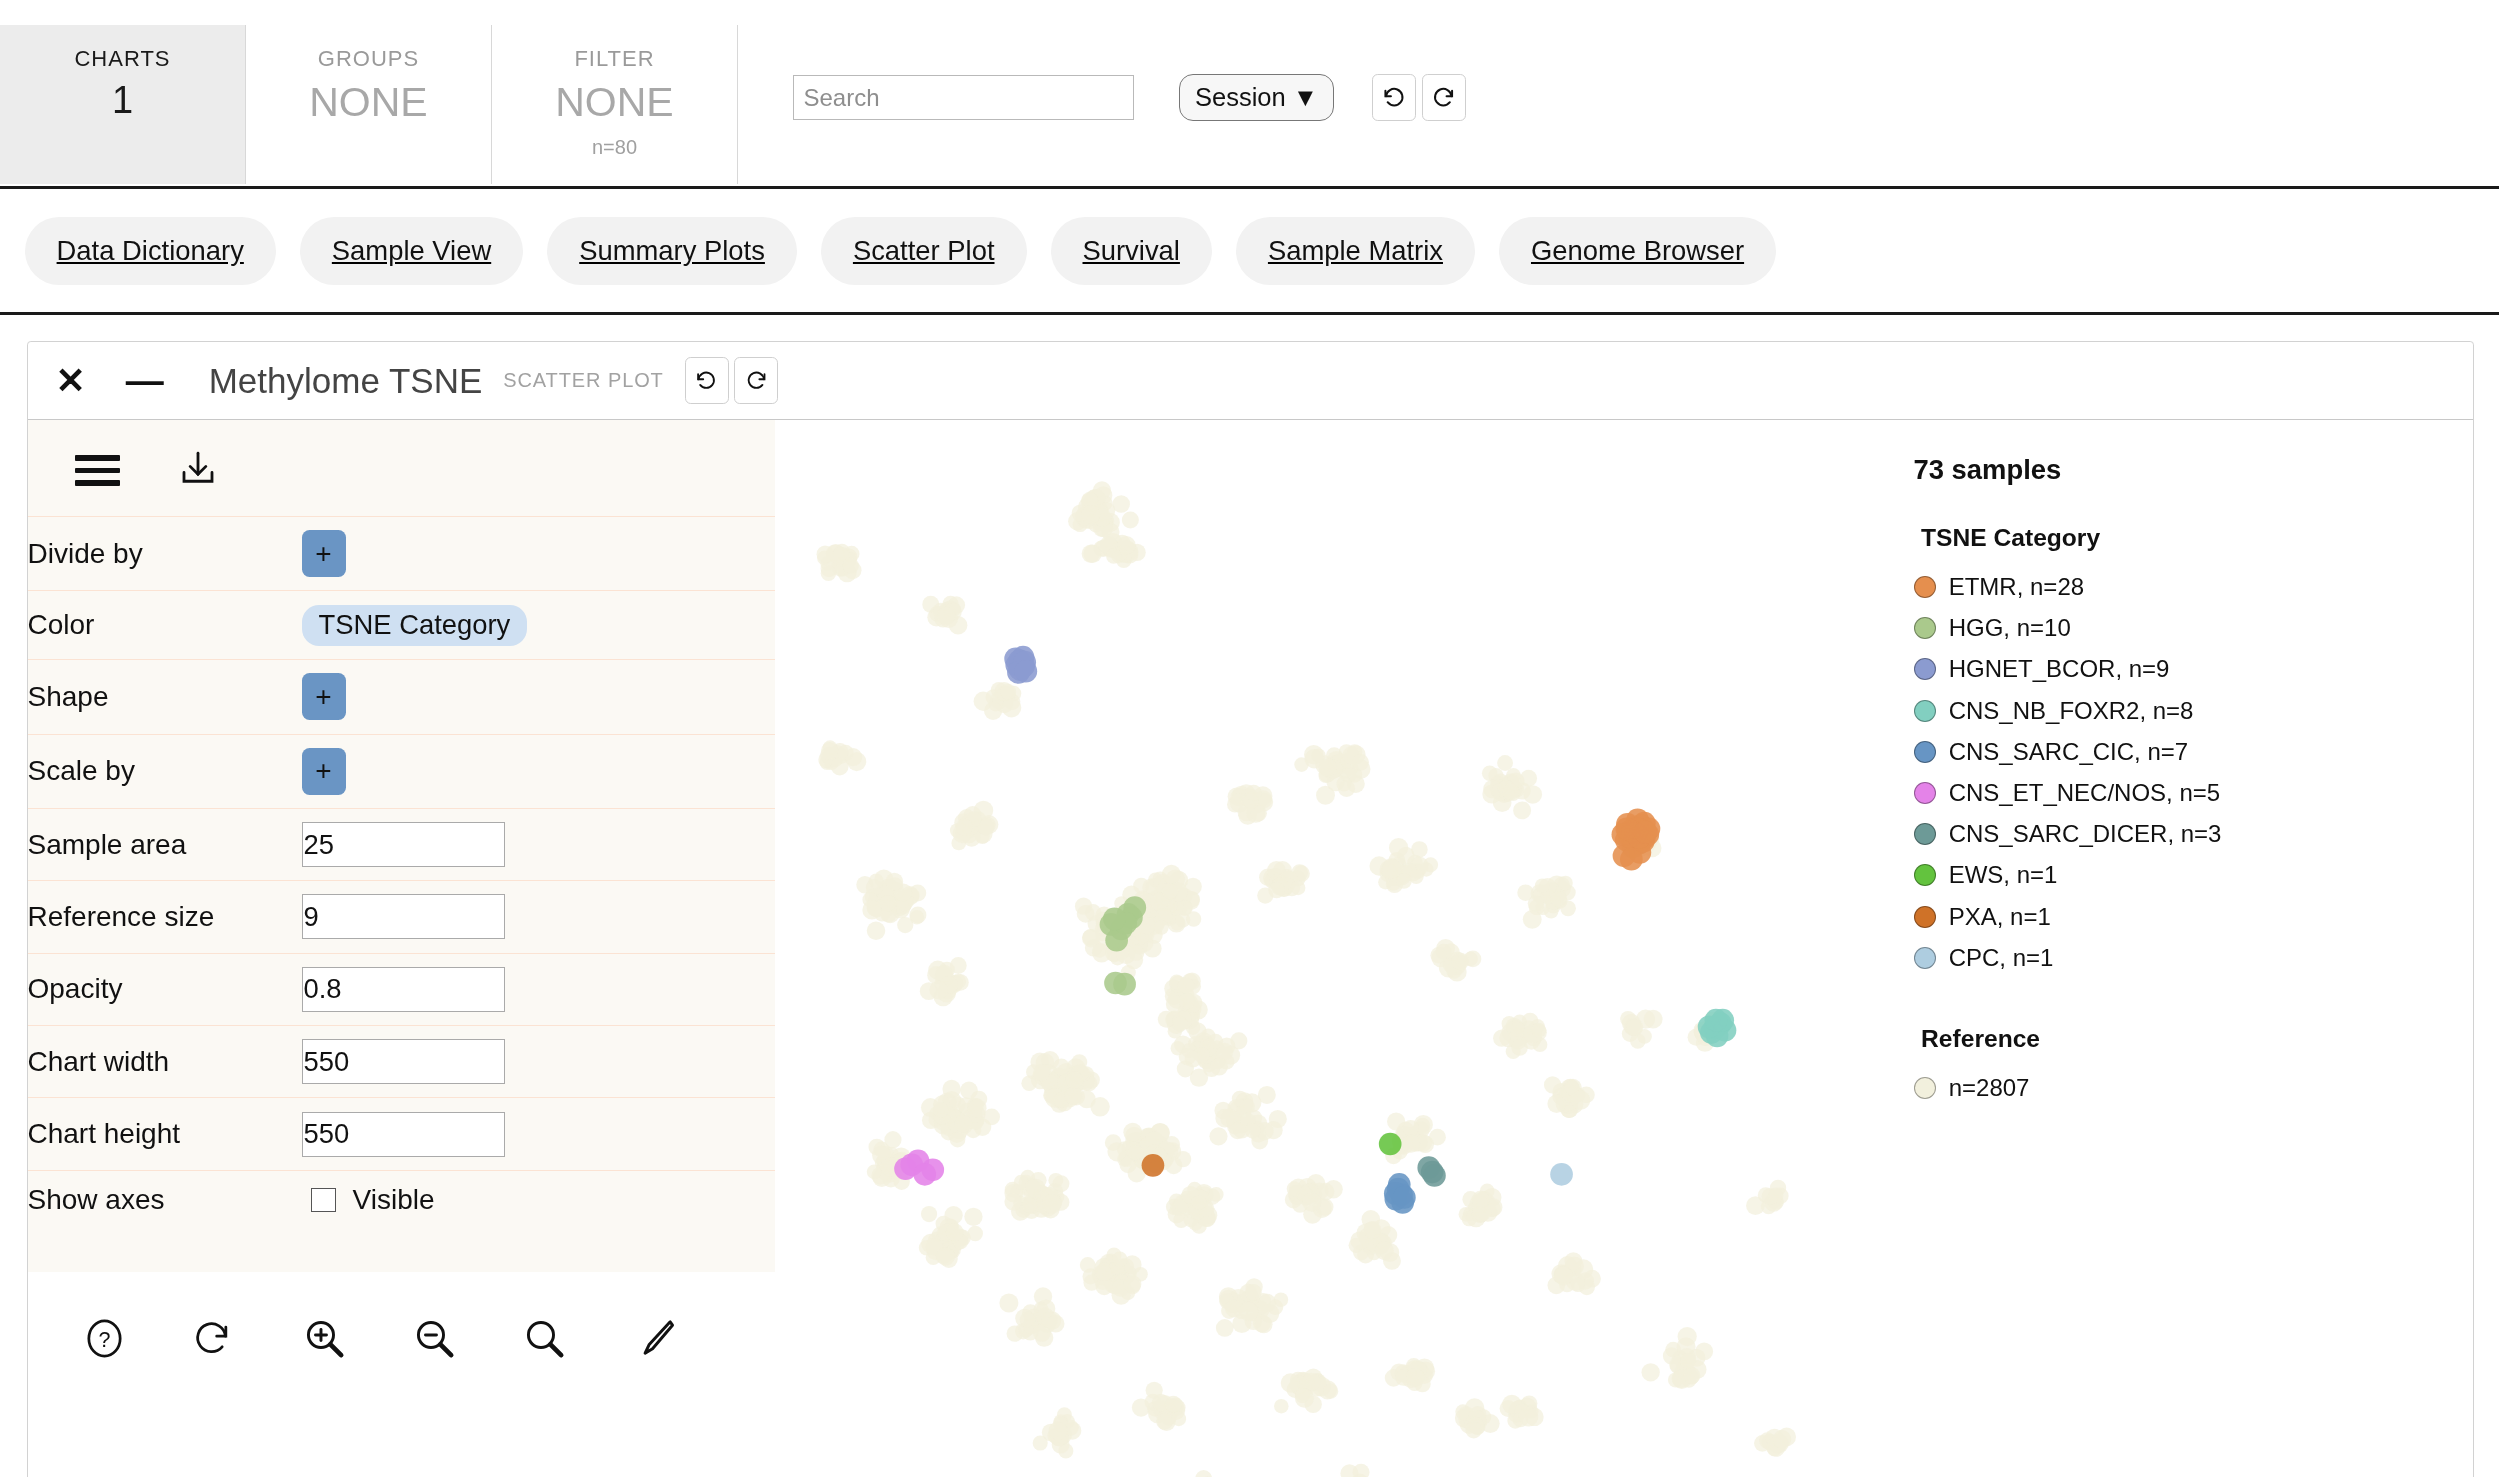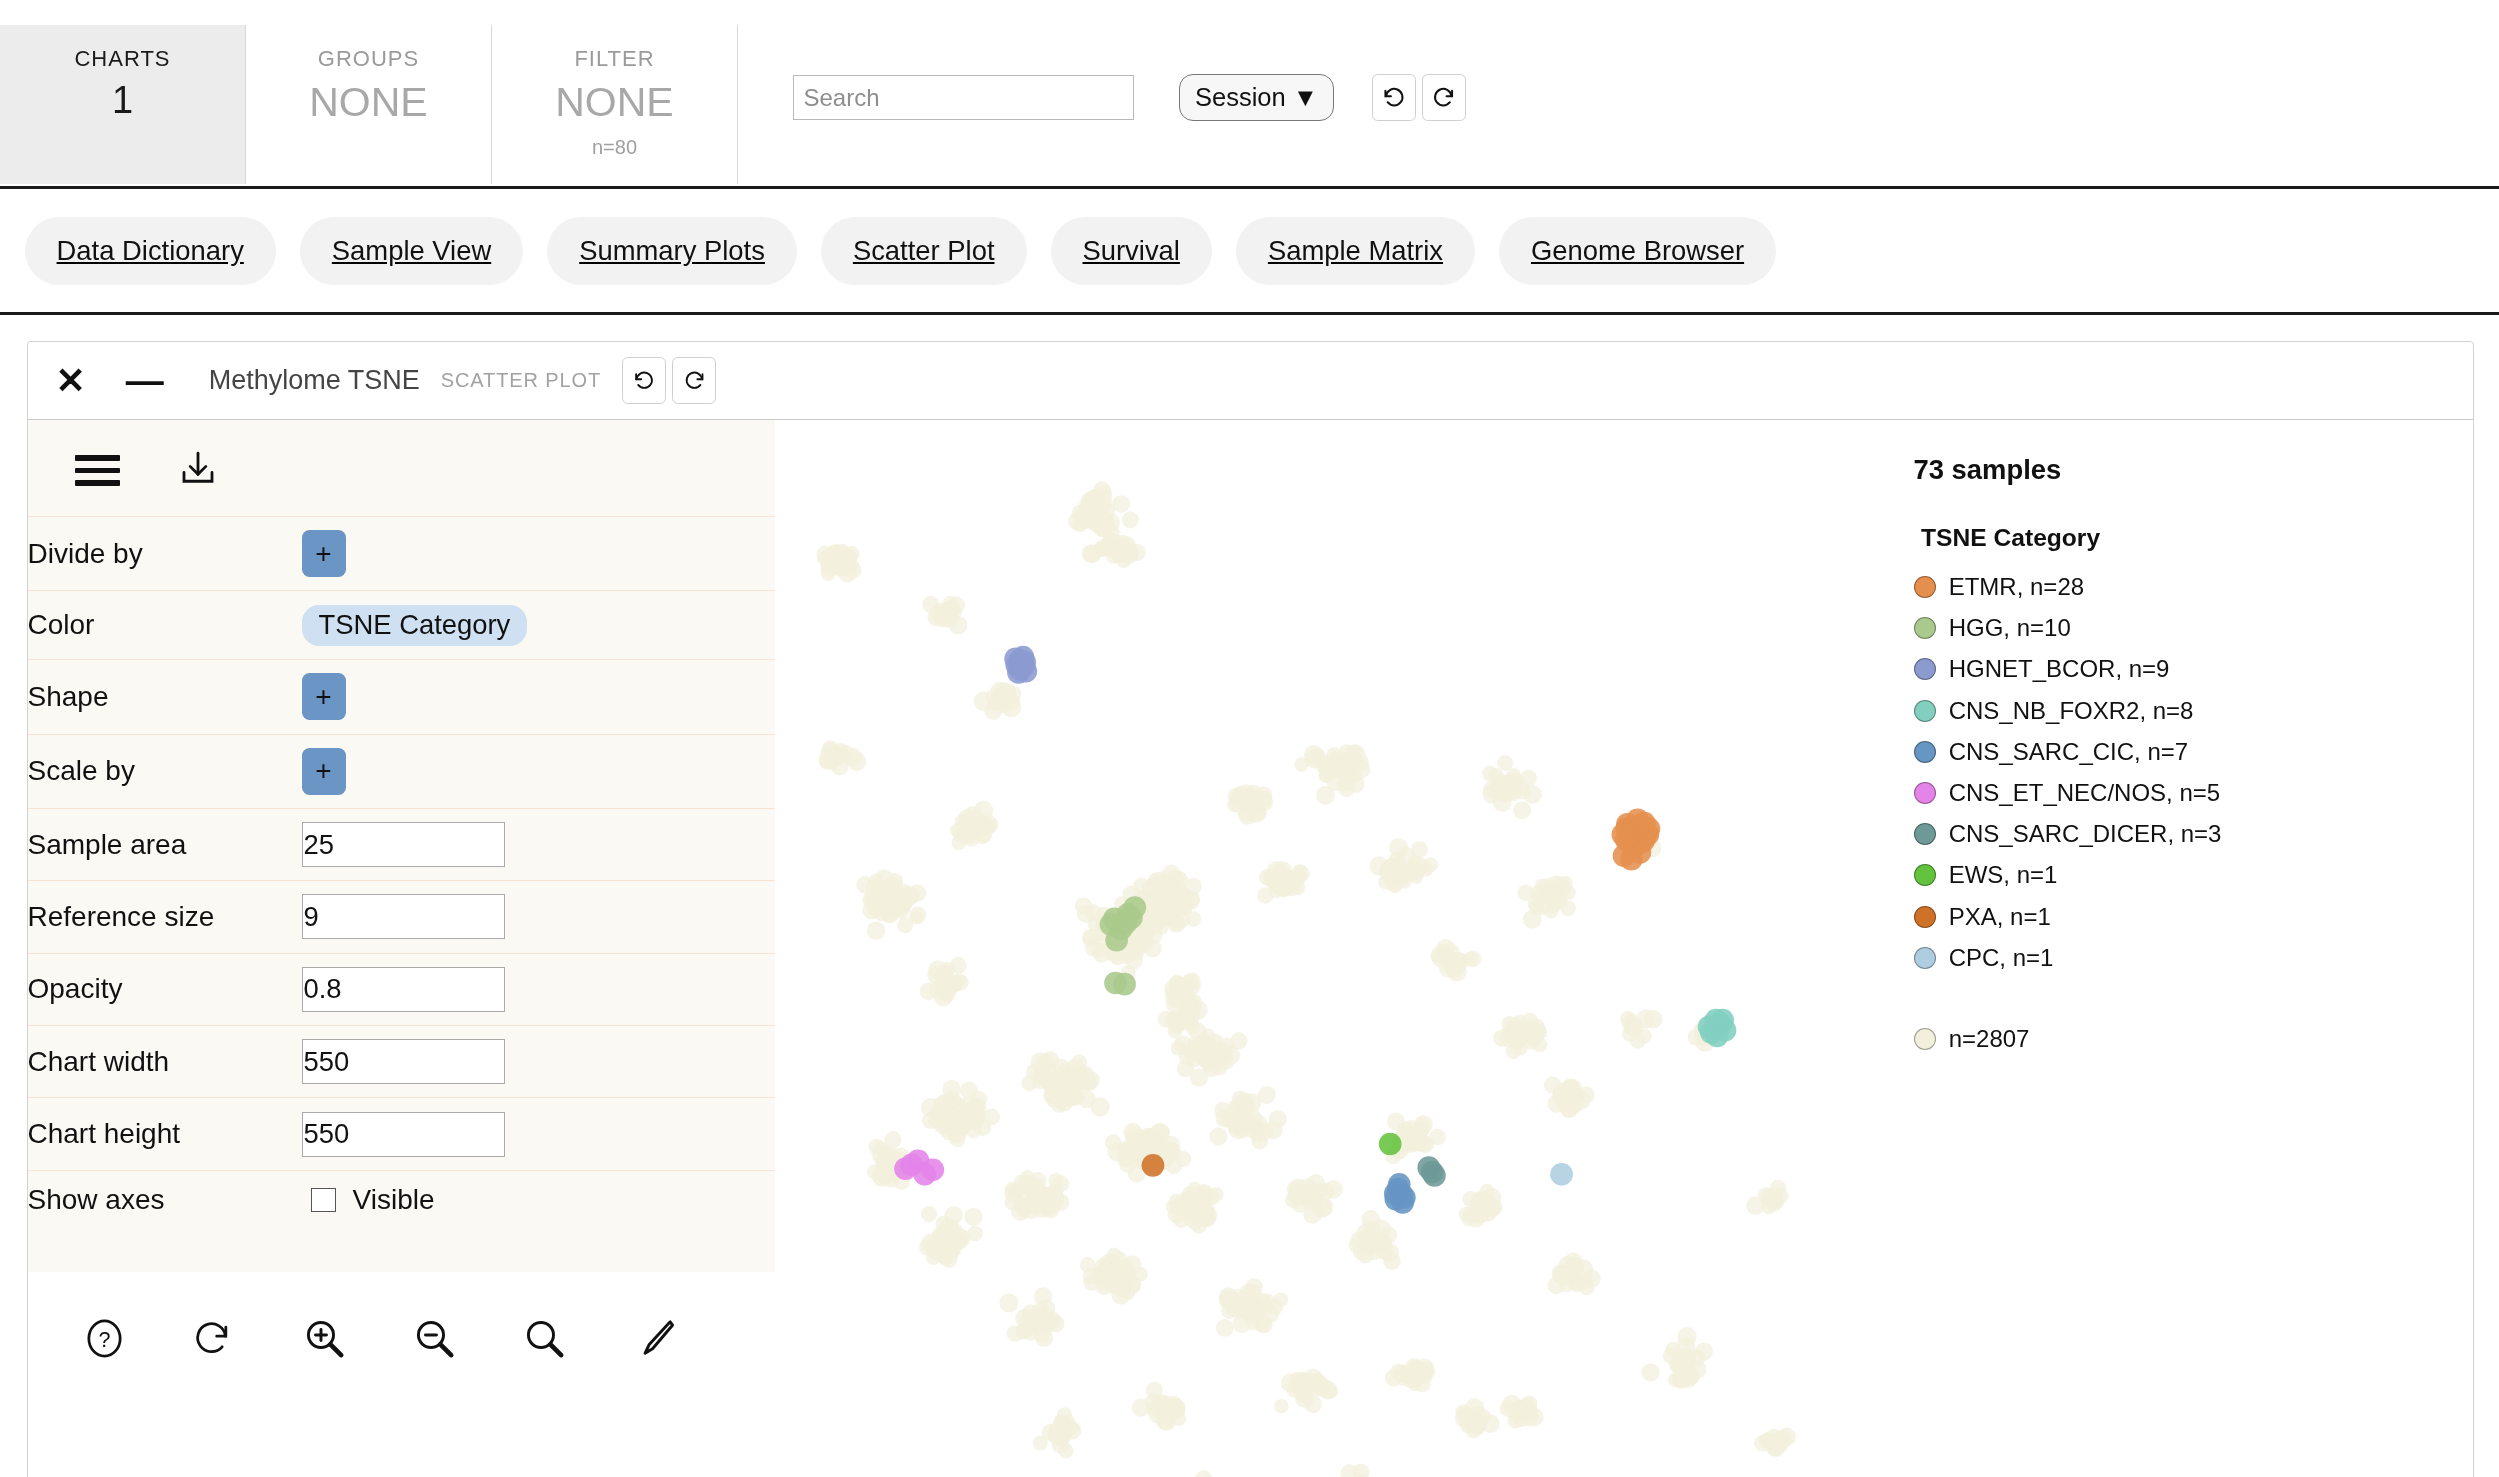--- a/index.html
+++ b/index.html
@@ -134,21 +134,21 @@
   #panel-header {
     height: 78px;
     display: flex;
     align-items: center;
     gap: 0;
     padding-left: 28px;
     border-bottom: 1.9px solid #c8c8c8;
   }
   #panel-header .hdr-close { font-size: 36px; font-weight: bold; cursor:pointer; color:#111; line-height:1; }
   #panel-header .hdr-min { font-size: 38px; font-weight: bold; cursor:pointer; color:#111; margin-left: 40px; line-height:1; }
-  #panel-header .hdr-title { font-size: 27px; color: #444; margin-left: 45px; }
+  #panel-header .hdr-title { font-size: 35px; color: #444; margin-left: 45px; }
   #panel-header .hdr-sub { font-size: 20px; color: #a2a2a2; letter-spacing: 0.9px; margin-left: 21px; }
   #panel-header .hdr-icons { display: flex; gap: 5.7px; margin-left: 21px; }
 
   #panel-body { display: flex; height: 1128px; position: relative; }
 
   
   #controls-pane {
     width: 747px;
     background: #fbf9f4;
     padding: 0;
@@ -1994,20 +1994,21 @@
           <div class="legend-item">
             <span class="legend-swatch" style="background: rgb(207, 114, 40);"></span>
             <span class="legend-label">PXA, n=1</span>
           </div>
           <div class="legend-item">
             <span class="legend-swatch" style="background: rgb(174, 205, 224);"></span>
             <span class="legend-label">CPC, n=1</span>
           </div>
         </div>
       <div class="legend-gap"></div>
+      <div class="legend-section-title">Reference</div>
       <div class="legend-item">
         <span class="legend-swatch" style="background:#f2f0dd"></span>
         <span class="legend-label">n=2807</span>
       </div>
     </div>
 
   </div>
 </div>
 
 

